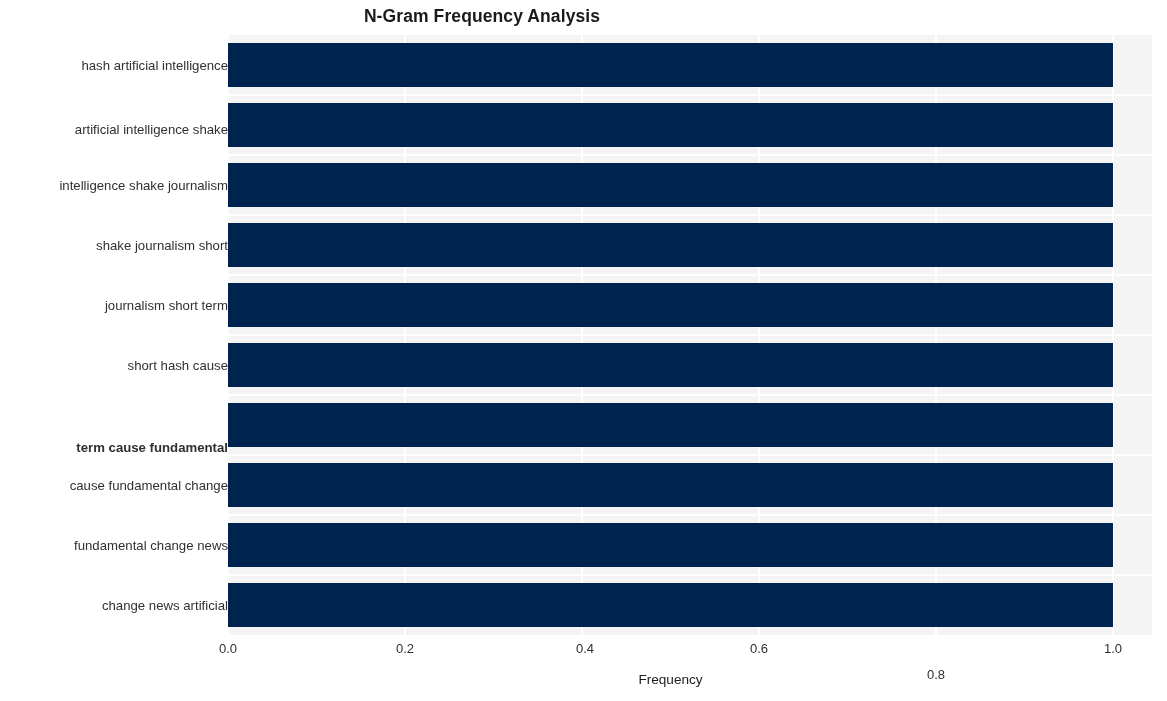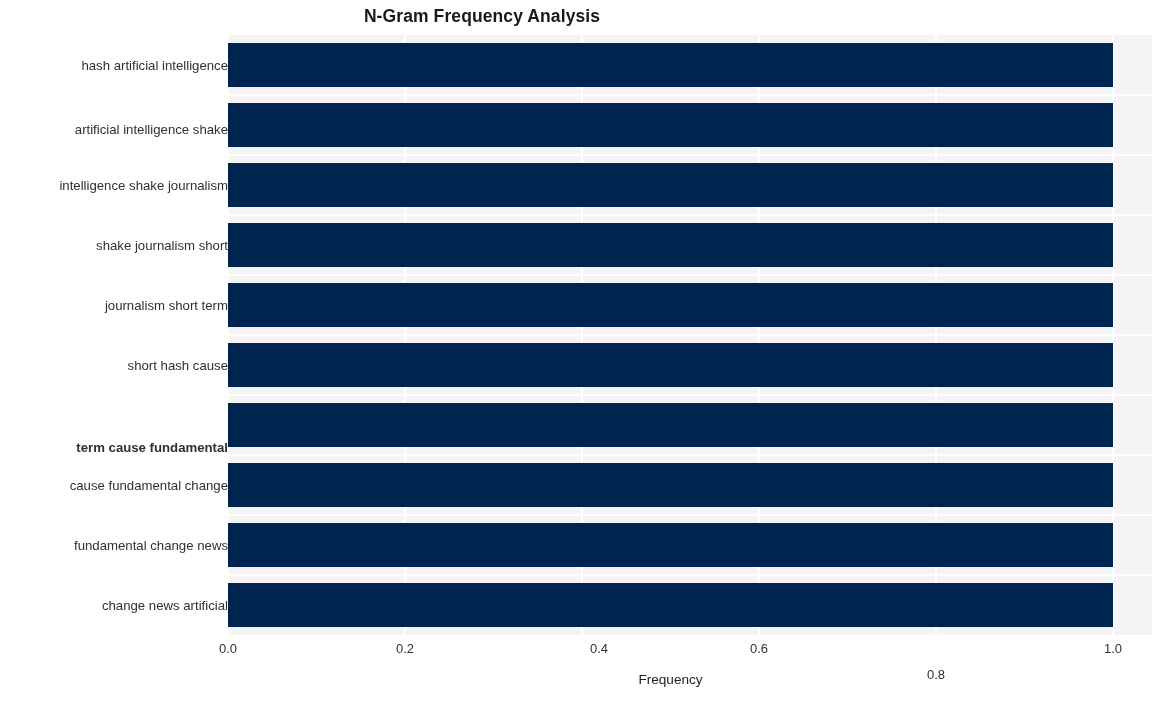--- a/index.html
+++ b/index.html
@@ -175,21 +175,21 @@
       <div class="ytick" style="top: 330px;">short hash cause</div>
       <div class="ytick" style="top: 412px; font-weight: bold;">term cause fundamental</div>
       <div class="ytick" style="top: 450px;">cause fundamental change</div>
       <div class="ytick" style="top: 510px;">fundamental change news</div>
       <div class="ytick" style="top: 570px;">change news artificial</div>
     </div>
 
   <div id="xtick-layer">
       <div class="xtick" style="left: 0px;">0.0</div>
       <div class="xtick" style="left: 177.011px;">0.2</div>
-      <div class="xtick" style="left: 371px;">0.4</div>
+      <div class="xtick" style="left: 357px;">0.4</div>
       <div class="xtick" style="left: 531.034px;">0.6</div>
       <div class="xtick" style="left: 708.046px; margin-top: 26px;">0.8</div>
       <div class="xtick" style="left: 885.057px;">1.0</div>
     </div>
 
   <div id="xlabel">
     <div id="xlabel-inner">Frequency</div>
   </div>
 
 </div>

